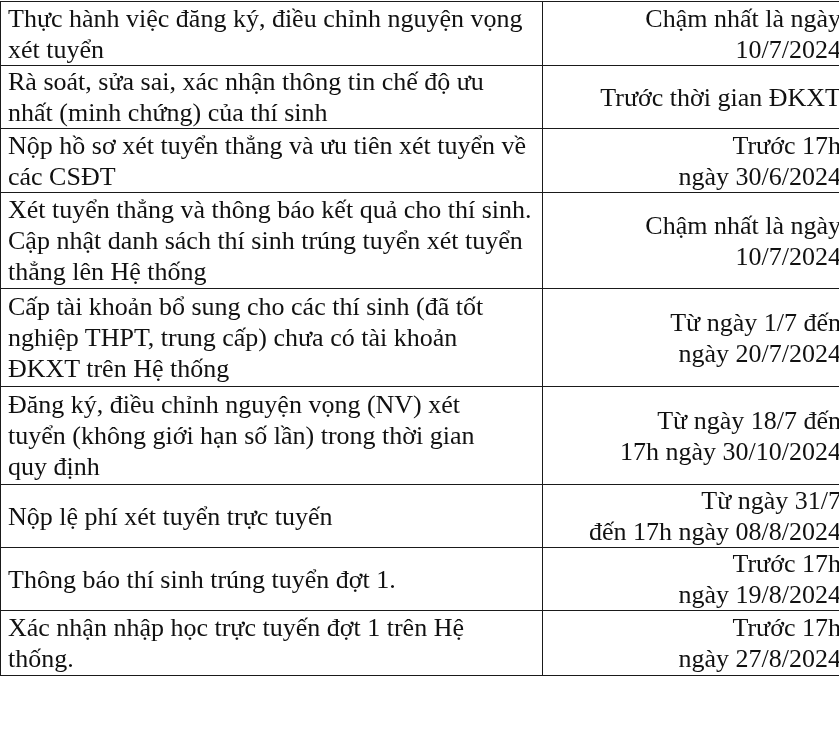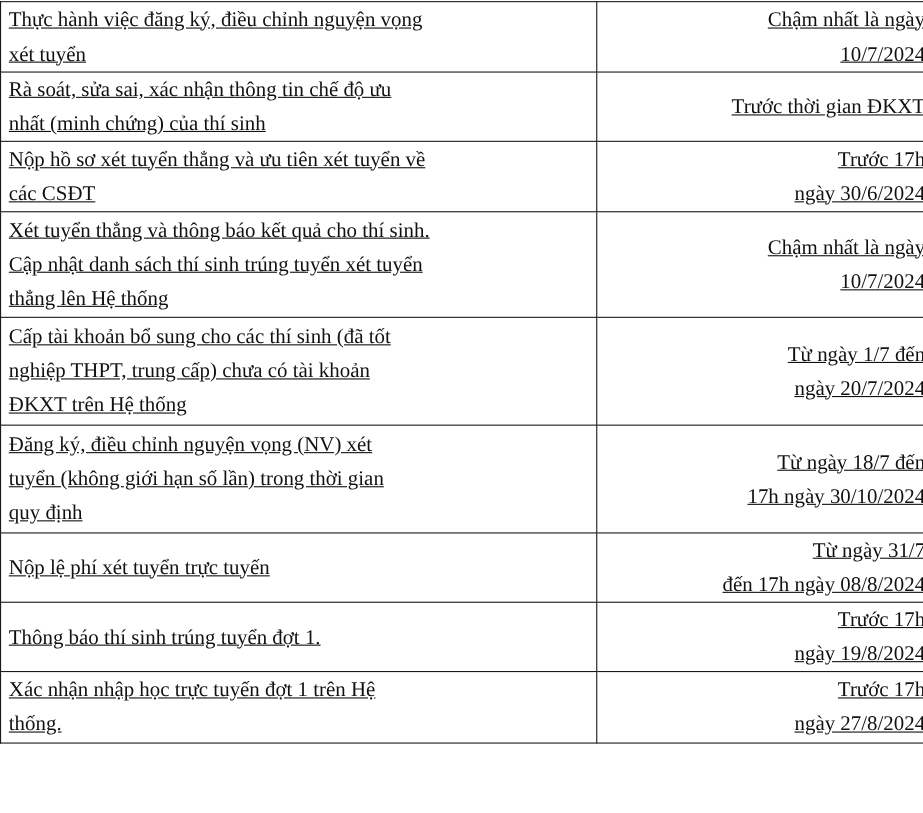--- a/index.html
+++ b/index.html
@@ -19,24 +19,23 @@
     position: absolute;
     left: 0;
     top: 1px;
     width: 834px;
     border-collapse: collapse;
     table-layout: fixed;
   }
   .schedule-table td {
     border: 1.6px solid #1a1a1a;
     padding: 0 6px 0 7px;
-    font-size: 19px;
+    font-size: 26px;
     line-height: 31px;
     vertical-align: middle;
-    text-decoration: underline;
   }
   .schedule-table td.task {
     width: 528px;
     text-align: justify;
     text-align-last: left;
   }
   .schedule-table td.deadline {
     width: 278px;
     text-align: right;
     padding: 0 20px;

